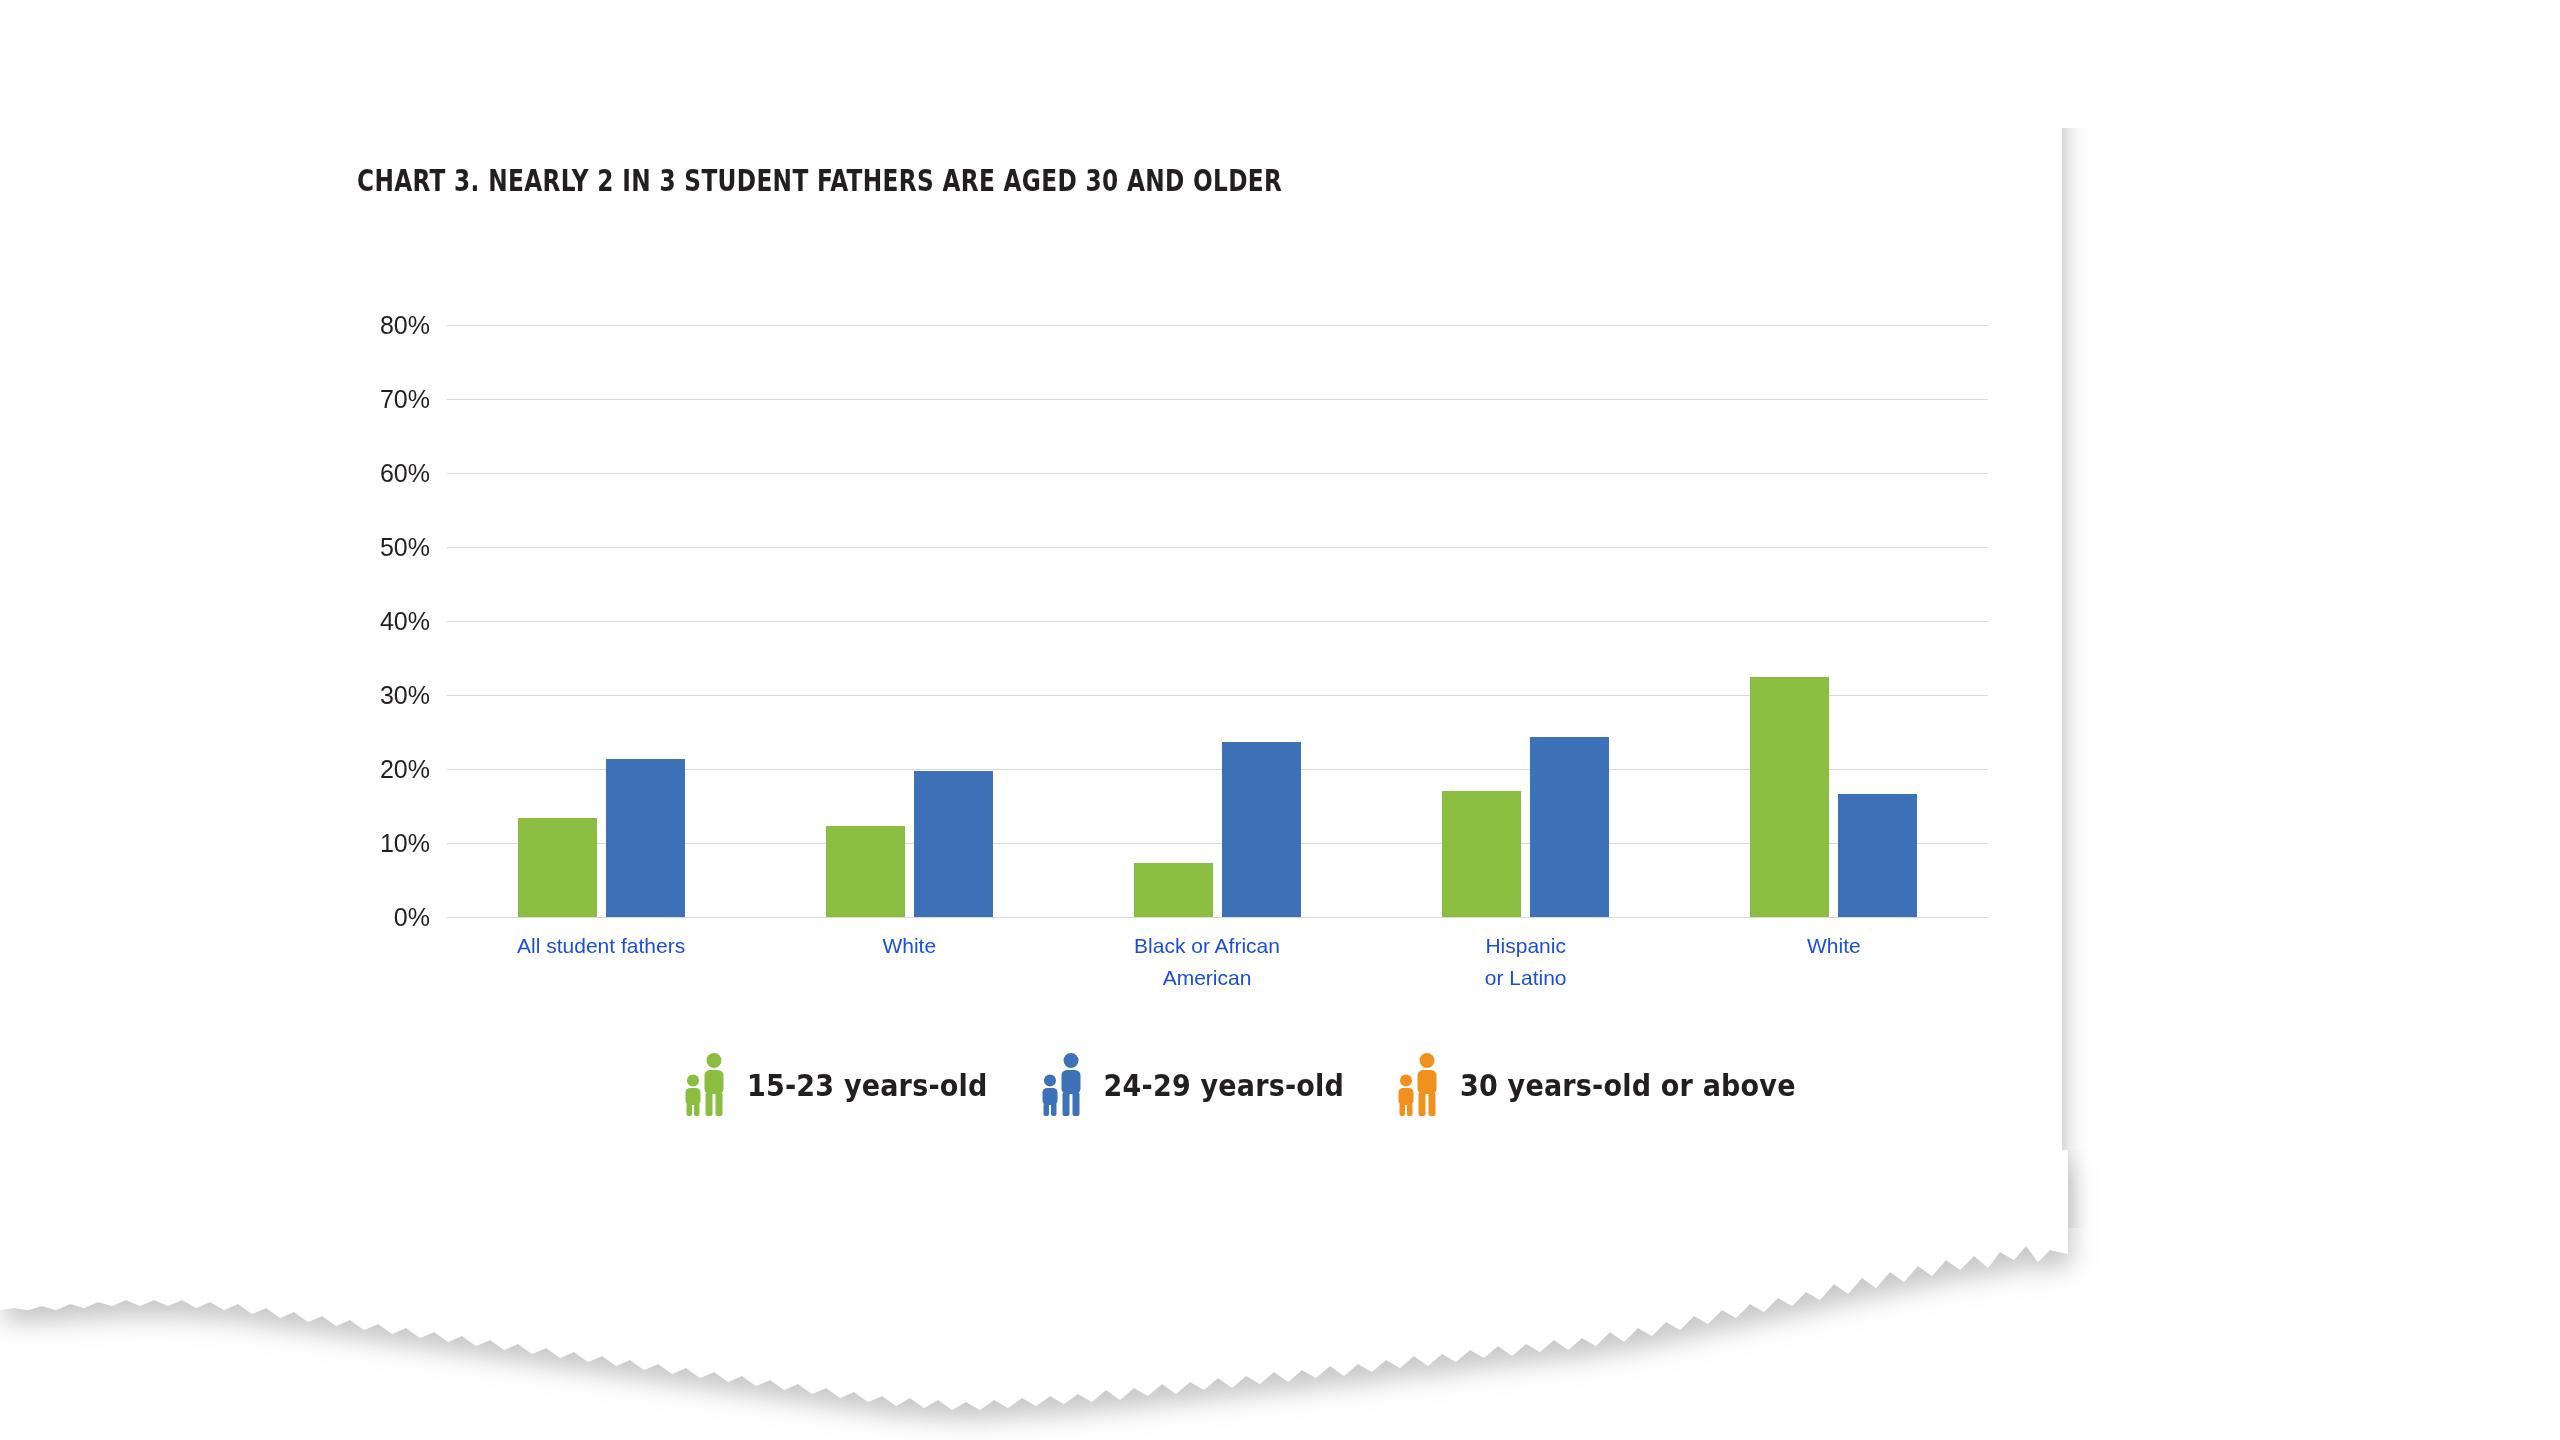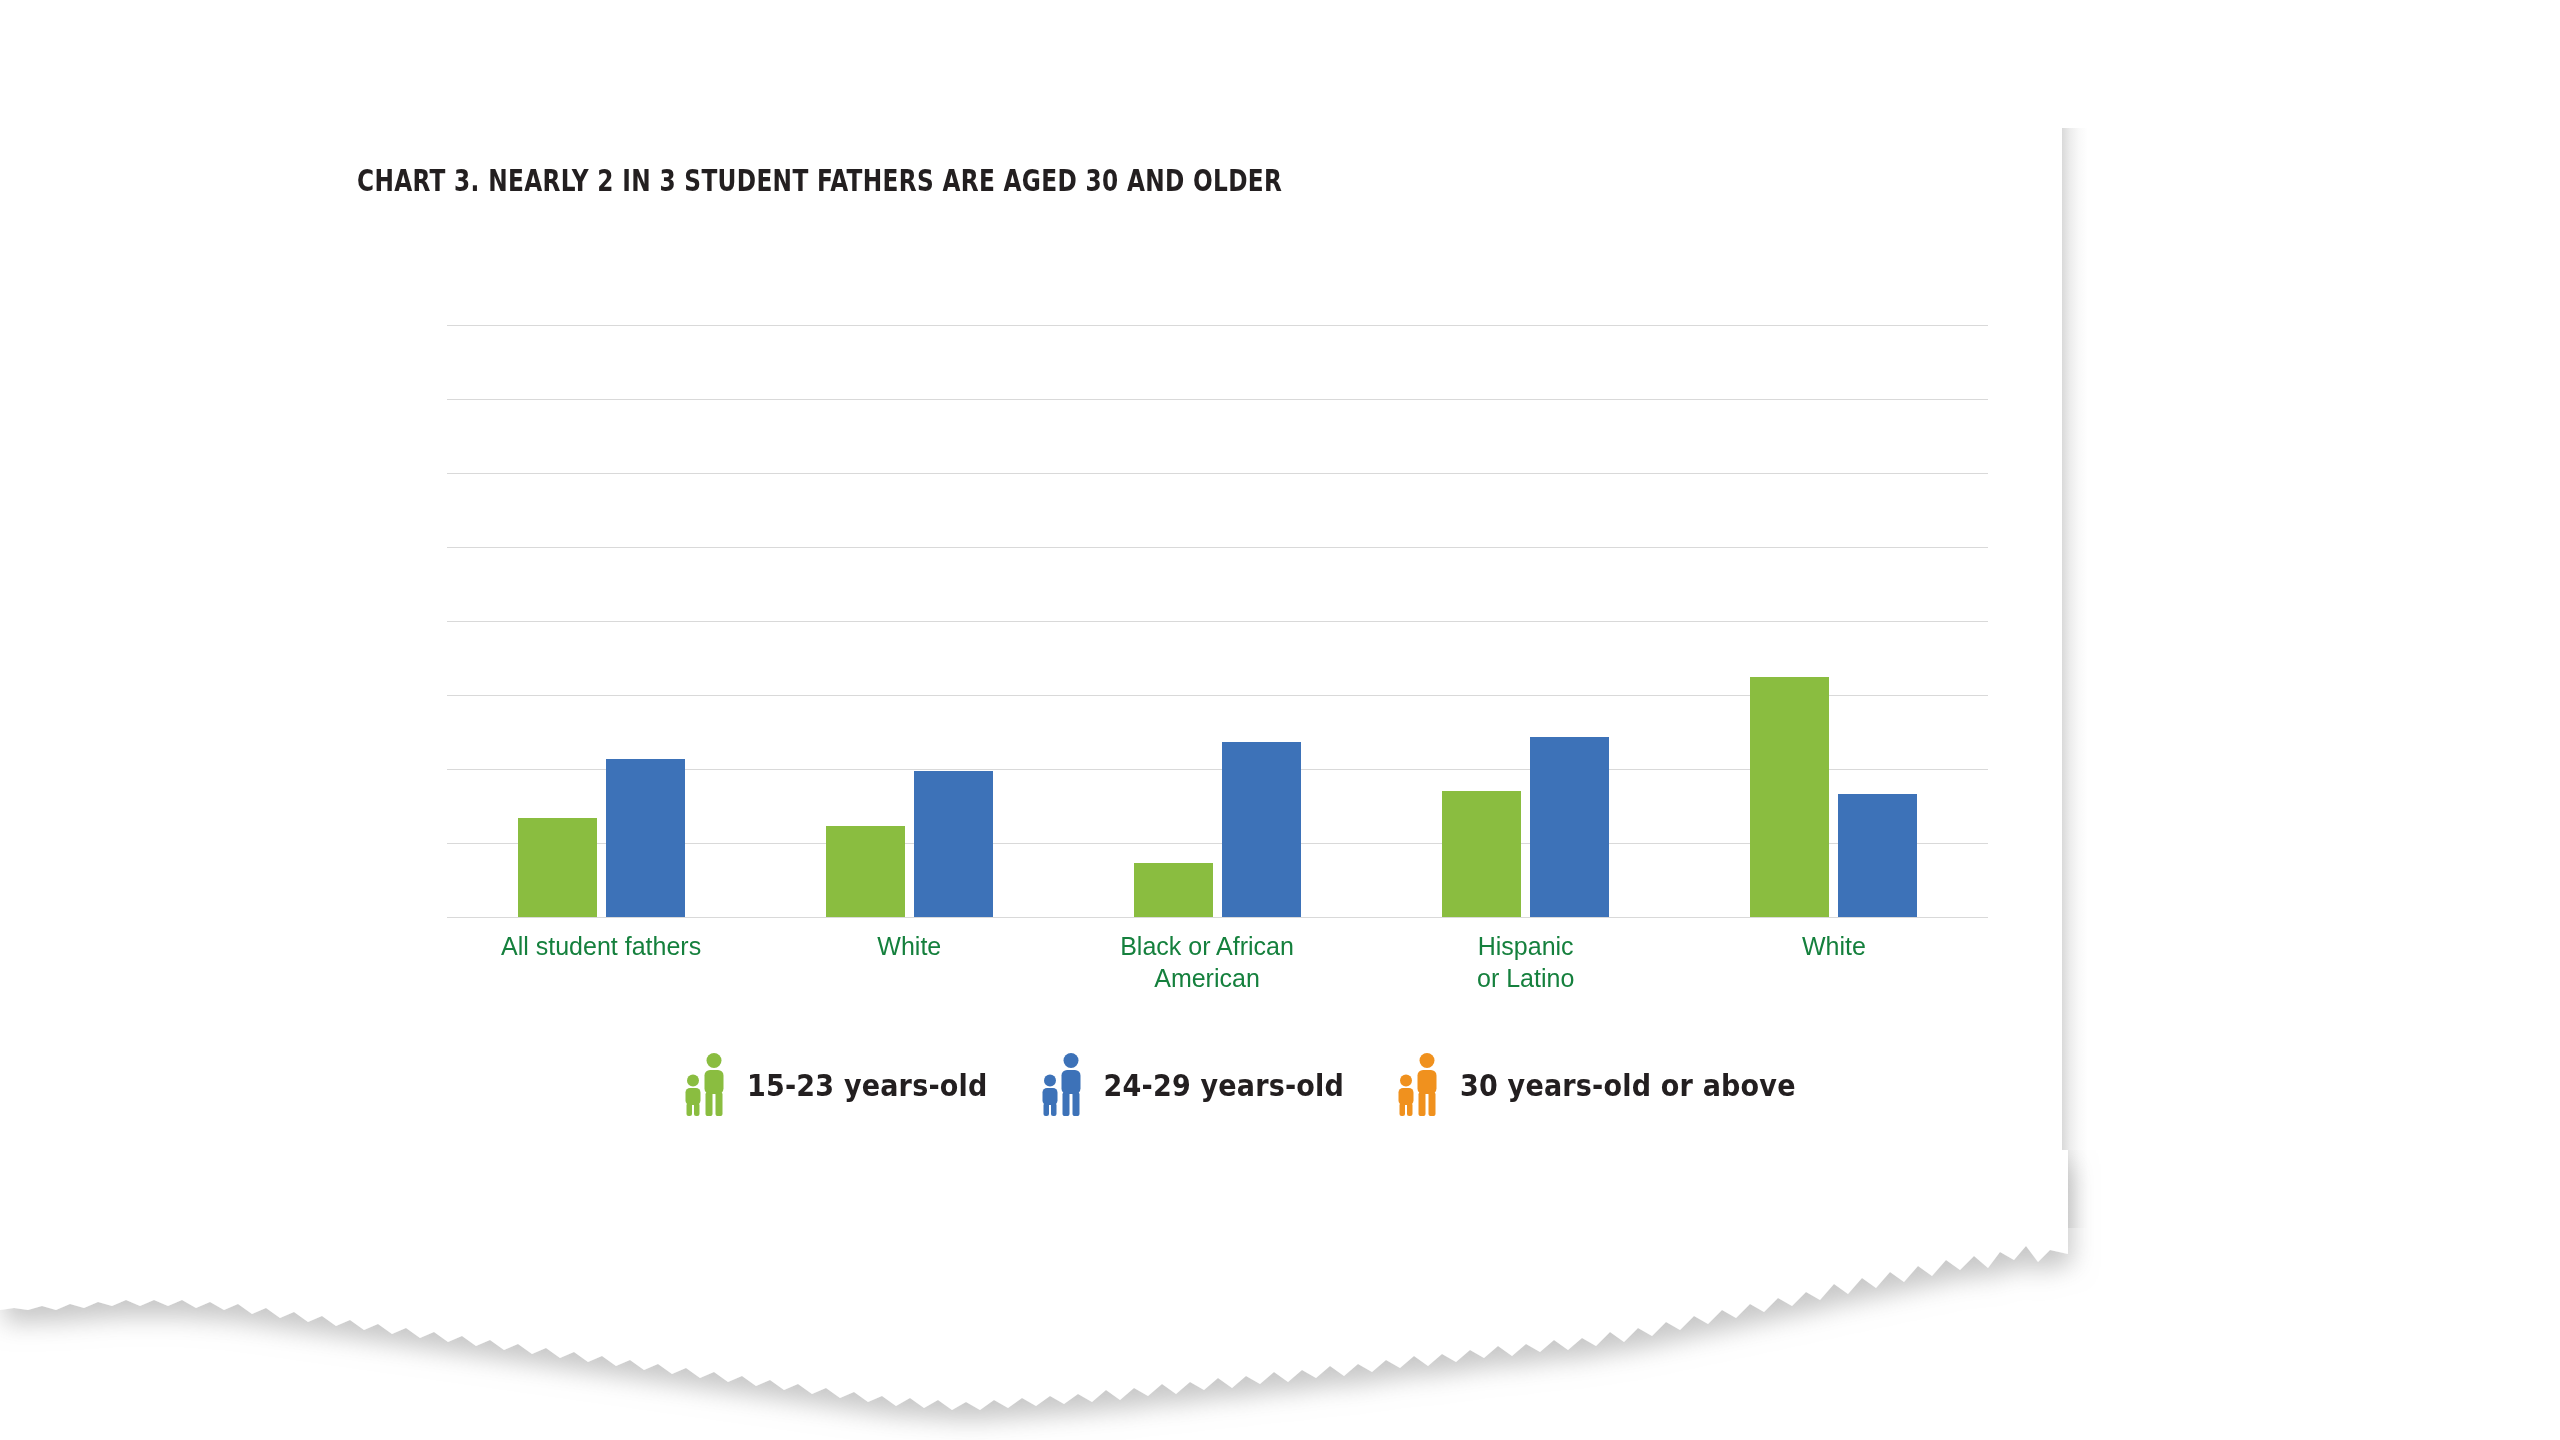--- a/index.html
+++ b/index.html
@@ -122,22 +122,22 @@
     width: 79px;
   }
   .bar.green { background: #8abd40; }
   .bar.blue  { background: #3d72b8; }
 
   
   .xlabel {
     position: absolute;
     top: 930px;
     text-align: center;
-    color: #15803d;
-    font-size: 25px;
+    color: #1d4ed8;
+    font-size: 21px;
     line-height: 32px;
     transform: translateX(-50%);
     white-space: pre-line;
     width: 320px;
   }
 
   
   #legend {
     position: absolute;
     left: 683px;
@@ -199,20 +199,31 @@
       L644,220 L630,210 L616,216 L602,206 L588,212 L574,202 L560,208 L546,198
       L532,204 L518,194 L504,200 L490,190 L476,196 L462,186 L448,192 L434,182
       L420,188 L406,178 L392,184 L378,174 L364,180 L350,170 L336,176 L322,166
       L308,172 L294,162 L280,168 L266,158 L252,164 L238,154 L224,160 L210,152
       L196,158 L182,150 L168,156 L154,150 L140,156 L126,150 L112,156 L98,152
       L84,158 L70,154 L56,160 L42,156 L28,160 L14,158 L0,160 Z"></path>
   </svg>
 
   <div id="chart-title">CHART 3. NEARLY 2 IN 3 STUDENT FATHERS ARE AGED 30 AND OLDER</div>
 
+  <div id="ylabels">
+      <div class="ytick" style="top: 0px;">80%</div>
+      <div class="ytick" style="top: 74px;">70%</div>
+      <div class="ytick" style="top: 148px;">60%</div>
+      <div class="ytick" style="top: 222px;">50%</div>
+      <div class="ytick" style="top: 296px;">40%</div>
+      <div class="ytick" style="top: 370px;">30%</div>
+      <div class="ytick" style="top: 444px;">20%</div>
+      <div class="ytick" style="top: 518px;">10%</div>
+      <div class="ytick" style="top: 592px;">0%</div>
+    </div>
 
   <div id="plot">
       <div class="gridline" style="top: 0px;"></div>
       <div class="gridline" style="top: 74px;"></div>
       <div class="gridline" style="top: 148px;"></div>
       <div class="gridline" style="top: 222px;"></div>
       <div class="gridline" style="top: 296px;"></div>
       <div class="gridline" style="top: 370px;"></div>
       <div class="gridline" style="top: 444px;"></div>
       <div class="gridline" style="top: 518px;"></div>

